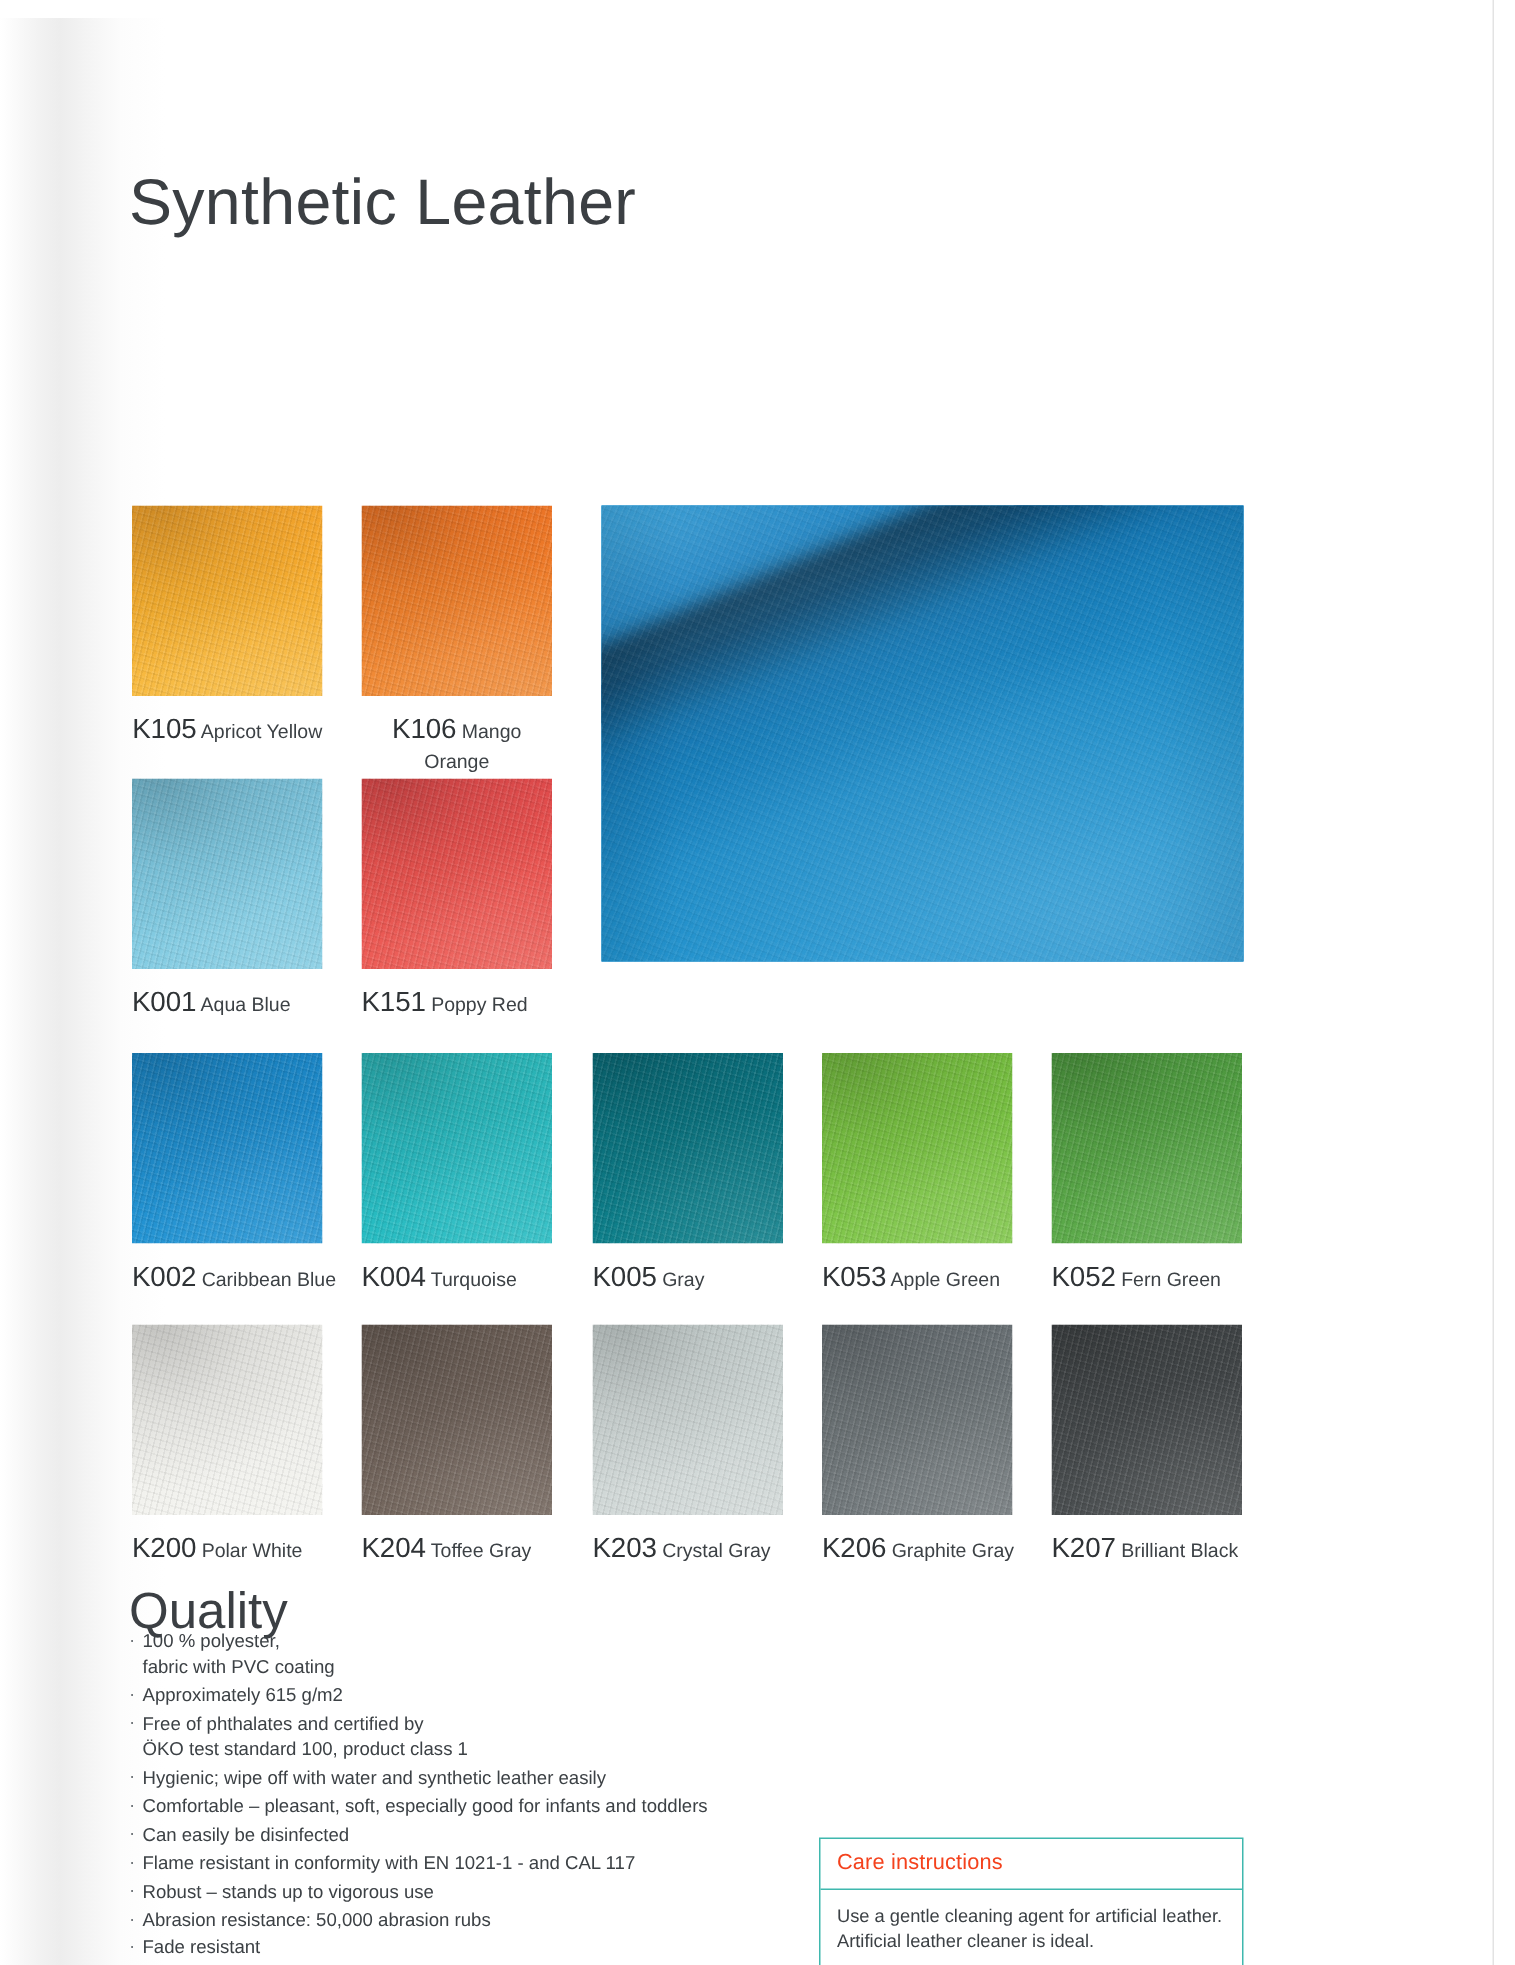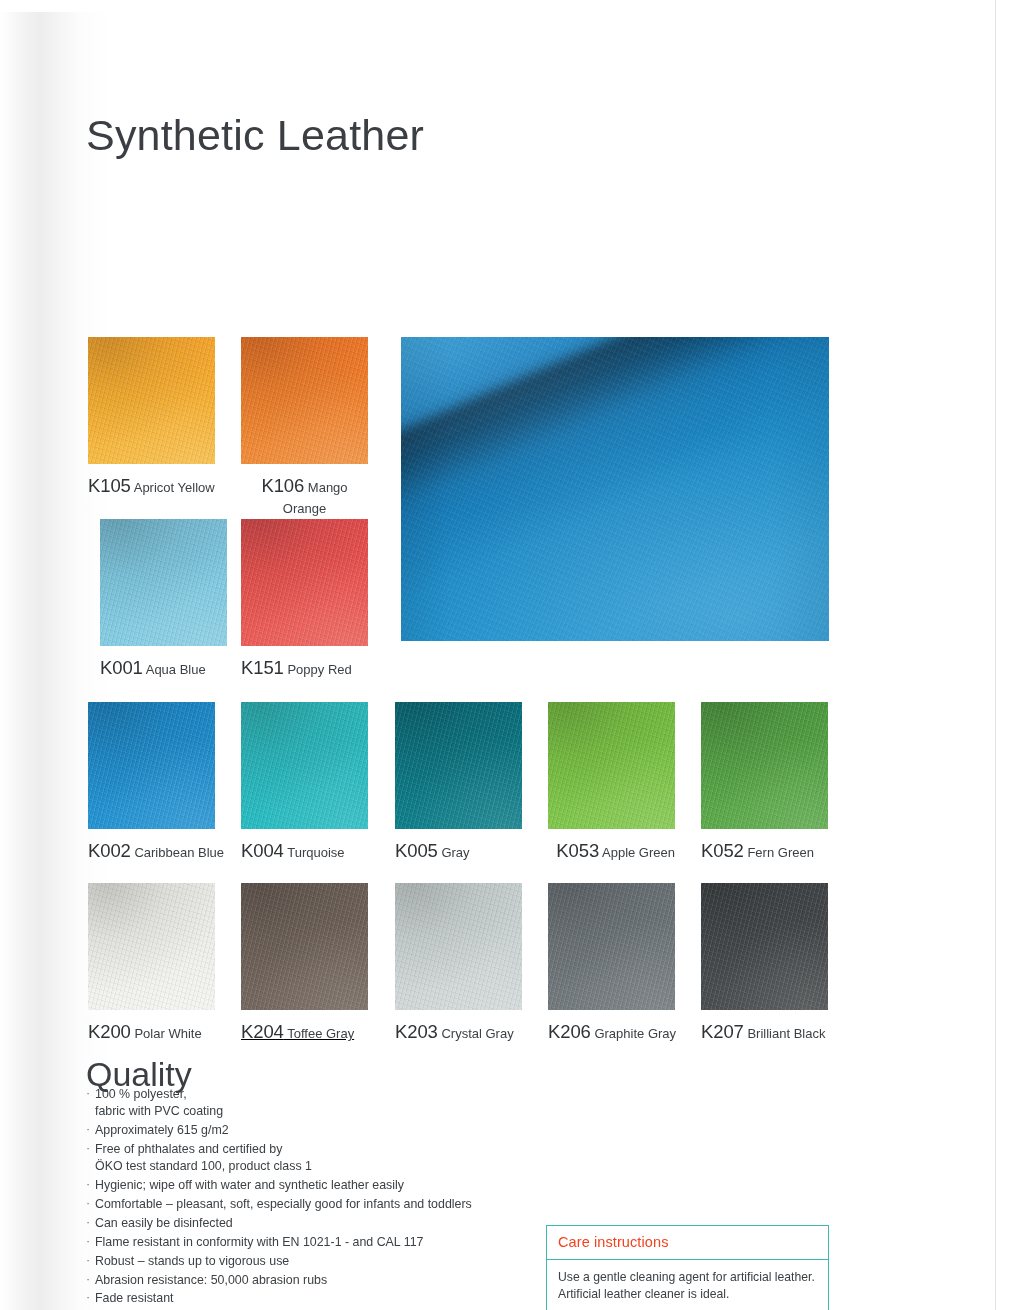--- a/index.html
+++ b/index.html
@@ -250,37 +250,37 @@
     <div class="h-base"></div>
     <div class="h-topsheet"></div>
     <div class="h-bottomsheet"></div>
     <div class="h-shadowband"></div>
     <div class="h-grain"></div>
     <div class="h-sheen"></div>
     <div class="h-vign"></div>
   </div>
 
   <div id="swatch-grid">
-      <div class="swatch-cell" style="left: 88px; top: 325px;">
+      <div class="swatch-cell" style="left: 88px; top: 325px; text-align: center;">
         <div class="swatch">
           <div class="s-fill" style="background: linear-gradient(rgb(246, 165, 44) 0%, rgb(246, 174, 47) 50%, rgb(247, 188, 69) 100%);"></div>
           <div class="s-tex"></div>
           <div class="s-shade"></div>
         </div>
         <div class="swatch-label"><span class="code">K105</span><span class="nm"> Apricot Yellow</span></div>
       </div>
       <div class="swatch-cell" style="left: 241px; top: 325px;">
         <div class="swatch">
           <div class="s-fill" style="background: linear-gradient(rgb(238, 117, 38) 0%, rgb(239, 127, 43) 50%, rgb(240, 141, 58) 100%);"></div>
           <div class="s-tex"></div>
           <div class="s-shade"></div>
         </div>
         <div class="swatch-label label-center label-wrap"><span class="code">K106</span><span class="nm"> Mango Orange</span></div>
       </div>
-      <div class="swatch-cell" style="left: 88px; top: 507px; margin-left: 12px;">
+      <div class="swatch-cell" style="left: 88px; top: 507px;">
         <div class="swatch">
           <div class="s-fill" style="background: linear-gradient(rgb(120, 190, 214) 0%, rgb(126, 200, 224) 50%, rgb(134, 205, 227) 100%);"></div>
           <div class="s-tex"></div>
           <div class="s-shade"></div>
         </div>
         <div class="swatch-label"><span class="code">K001</span><span class="nm"> Aqua Blue</span></div>
       </div>
       <div class="swatch-cell" style="left: 241px; top: 507px;">
         <div class="swatch">
           <div class="s-fill" style="background: linear-gradient(rgb(224, 75, 76) 0%, rgb(233, 83, 79) 50%, rgb(236, 94, 88) 100%);"></div>
@@ -306,21 +306,21 @@
         <div class="swatch-label"><span class="code">K004</span><span class="nm"> Turquoise</span></div>
       </div>
       <div class="swatch-cell" style="left: 395px; top: 690px;">
         <div class="swatch">
           <div class="s-fill" style="background: linear-gradient(rgb(10, 109, 122) 0%, rgb(12, 118, 130) 50%, rgb(14, 127, 138) 100%);"></div>
           <div class="s-tex"></div>
           <div class="s-shade"></div>
         </div>
         <div class="swatch-label"><span class="code">K005</span><span class="nm"> Gray</span></div>
       </div>
-      <div class="swatch-cell" style="left: 548px; top: 690px; text-align: right;">
+      <div class="swatch-cell" style="left: 548px; top: 690px;">
         <div class="swatch">
           <div class="s-fill" style="background: linear-gradient(rgb(116, 187, 63) 0%, rgb(121, 193, 67) 50%, rgb(129, 199, 76) 100%);"></div>
           <div class="s-tex"></div>
           <div class="s-shade"></div>
         </div>
         <div class="swatch-label"><span class="code">K053</span><span class="nm"> Apple Green</span></div>
       </div>
       <div class="swatch-cell" style="left: 701px; top: 690px;">
         <div class="swatch">
           <div class="s-fill" style="background: linear-gradient(rgb(78, 154, 64) 0%, rgb(85, 162, 69) 50%, rgb(92, 170, 74) 100%);"></div>
@@ -330,21 +330,21 @@
         <div class="swatch-label"><span class="code">K052</span><span class="nm"> Fern Green</span></div>
       </div>
       <div class="swatch-cell" style="left: 88px; top: 871px;">
         <div class="swatch">
           <div class="s-fill" style="background: linear-gradient(rgb(233, 233, 229) 0%, rgb(238, 238, 234) 50%, rgb(243, 243, 239) 100%);"></div>
           <div class="s-tex"></div>
           <div class="s-shade"></div>
         </div>
         <div class="swatch-label"><span class="code">K200</span><span class="nm"> Polar White</span></div>
       </div>
-      <div class="swatch-cell" style="left: 241px; top: 871px; text-decoration: underline;">
+      <div class="swatch-cell" style="left: 241px; top: 871px;">
         <div class="swatch">
           <div class="s-fill" style="background: linear-gradient(rgb(106, 93, 85) 0%, rgb(110, 97, 89) 50%, rgb(116, 103, 94) 100%);"></div>
           <div class="s-tex"></div>
           <div class="s-shade"></div>
         </div>
         <div class="swatch-label"><span class="code">K204</span><span class="nm"> Toffee Gray</span></div>
       </div>
       <div class="swatch-cell" style="left: 395px; top: 871px;">
         <div class="swatch">
           <div class="s-fill" style="background: linear-gradient(rgb(199, 208, 207) 0%, rgb(204, 212, 211) 50%, rgb(210, 217, 216) 100%);"></div>

